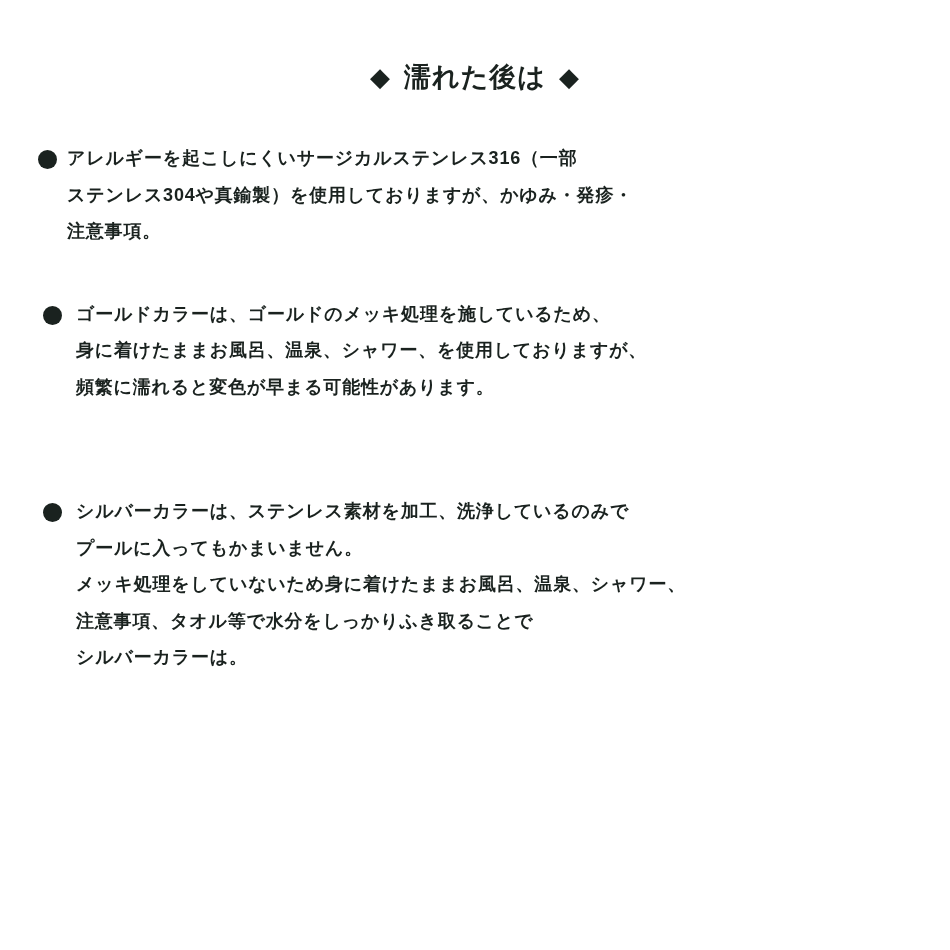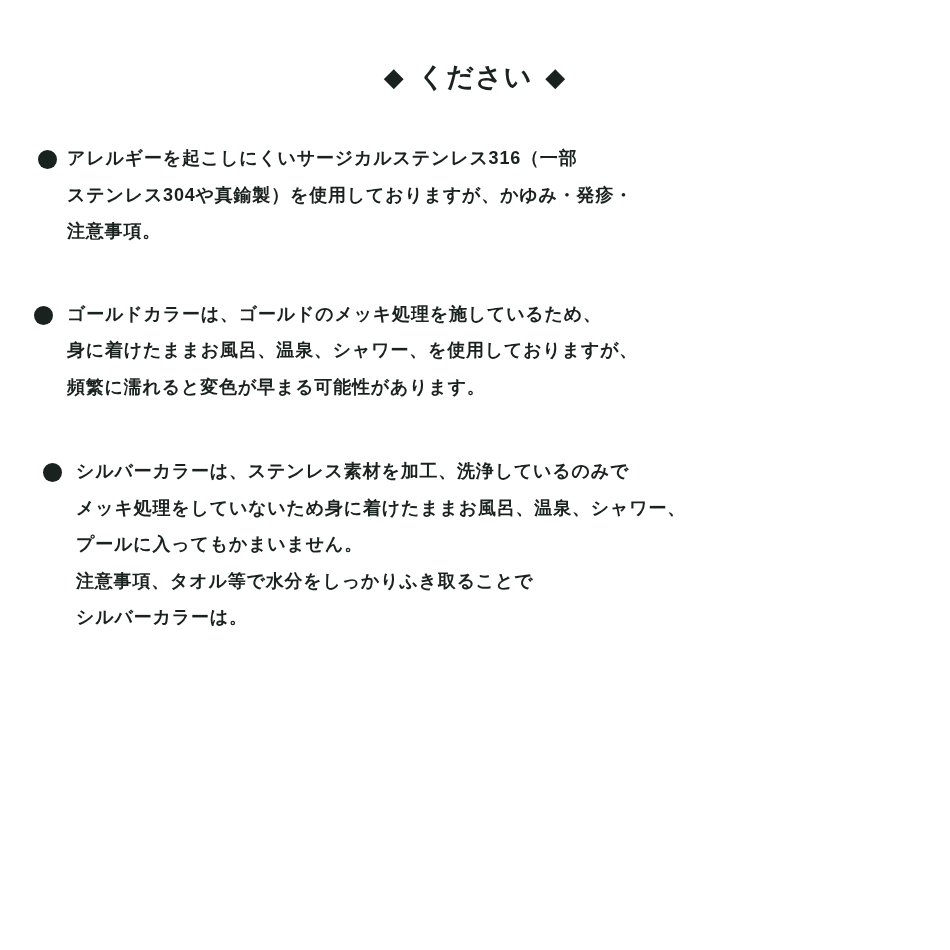--- a/index.html
+++ b/index.html
@@ -23,22 +23,22 @@
     font-size: 27px;
     line-height: 30px;
     letter-spacing: 1px;
   }
   .title .diamond { font-size: 26px; }
   .note {
     display: flex;
     align-items: flex-start;
   }
   .note-1 { margin-top: 48px; padding-left: 38px; }
-  .note-2 { margin-top: 46px; padding-left: 34px; }
-  .note-3 { margin-top: 48px; padding-left: 43px; }
+  .note-2 { margin-top: 46px; padding-left: 43px; }
+  .note-3 { margin-top: 88px; padding-left: 43px; }
   .bullet {
     flex: 0 0 auto;
     width: 19px;
     height: 19px;
     border-radius: 50%;
     background: #1a221f;
     margin-top: 10px;
   }
   .note-1 .bullet { margin-right: 10px; }
   .note-2 .bullet, .note-3 .bullet { margin-right: 14px; }
@@ -49,21 +49,21 @@
     white-space: nowrap;
   }
 </style>
 </head>
 <body>
 
 <div class="page">
 
   <div class="title">
     <span class="diamond">◆</span>
-    <span>ください</span>
+    <span>濡れた後は</span>
     <span class="diamond">◆</span>
   </div>
 
   <div class="note note-1">
     <span class="bullet"></span>
     <div class="lines">
       <div>アレルギーを起こしにくいサージカルステンレス316（一部</div>
       <div>ステンレス304や真鍮製）を使用しておりますが、かゆみ・発疹・</div>
       <div>注意事項。</div>
     </div>
@@ -75,20 +75,20 @@
       <div>ゴールドカラーは、ゴールドのメッキ処理を施しているため、</div>
       <div>身に着けたままお風呂、温泉、シャワー、を使用しておりますが、</div>
       <div>頻繁に濡れると変色が早まる可能性があります。</div>
     </div>
   </div>
 
   <div class="note note-3">
     <span class="bullet"></span>
     <div class="lines">
       <div>シルバーカラーは、ステンレス素材を加工、洗浄しているのみで</div>
+      <div>プールに入ってもかまいません。</div>
       <div>メッキ処理をしていないため身に着けたままお風呂、温泉、シャワー、</div>
-      <div>プールに入ってもかまいません。</div>
       <div>注意事項、タオル等で水分をしっかりふき取ることで</div>
       <div>シルバーカラーは。</div>
     </div>
   </div>
 
 </div>
 
 </body></html>

